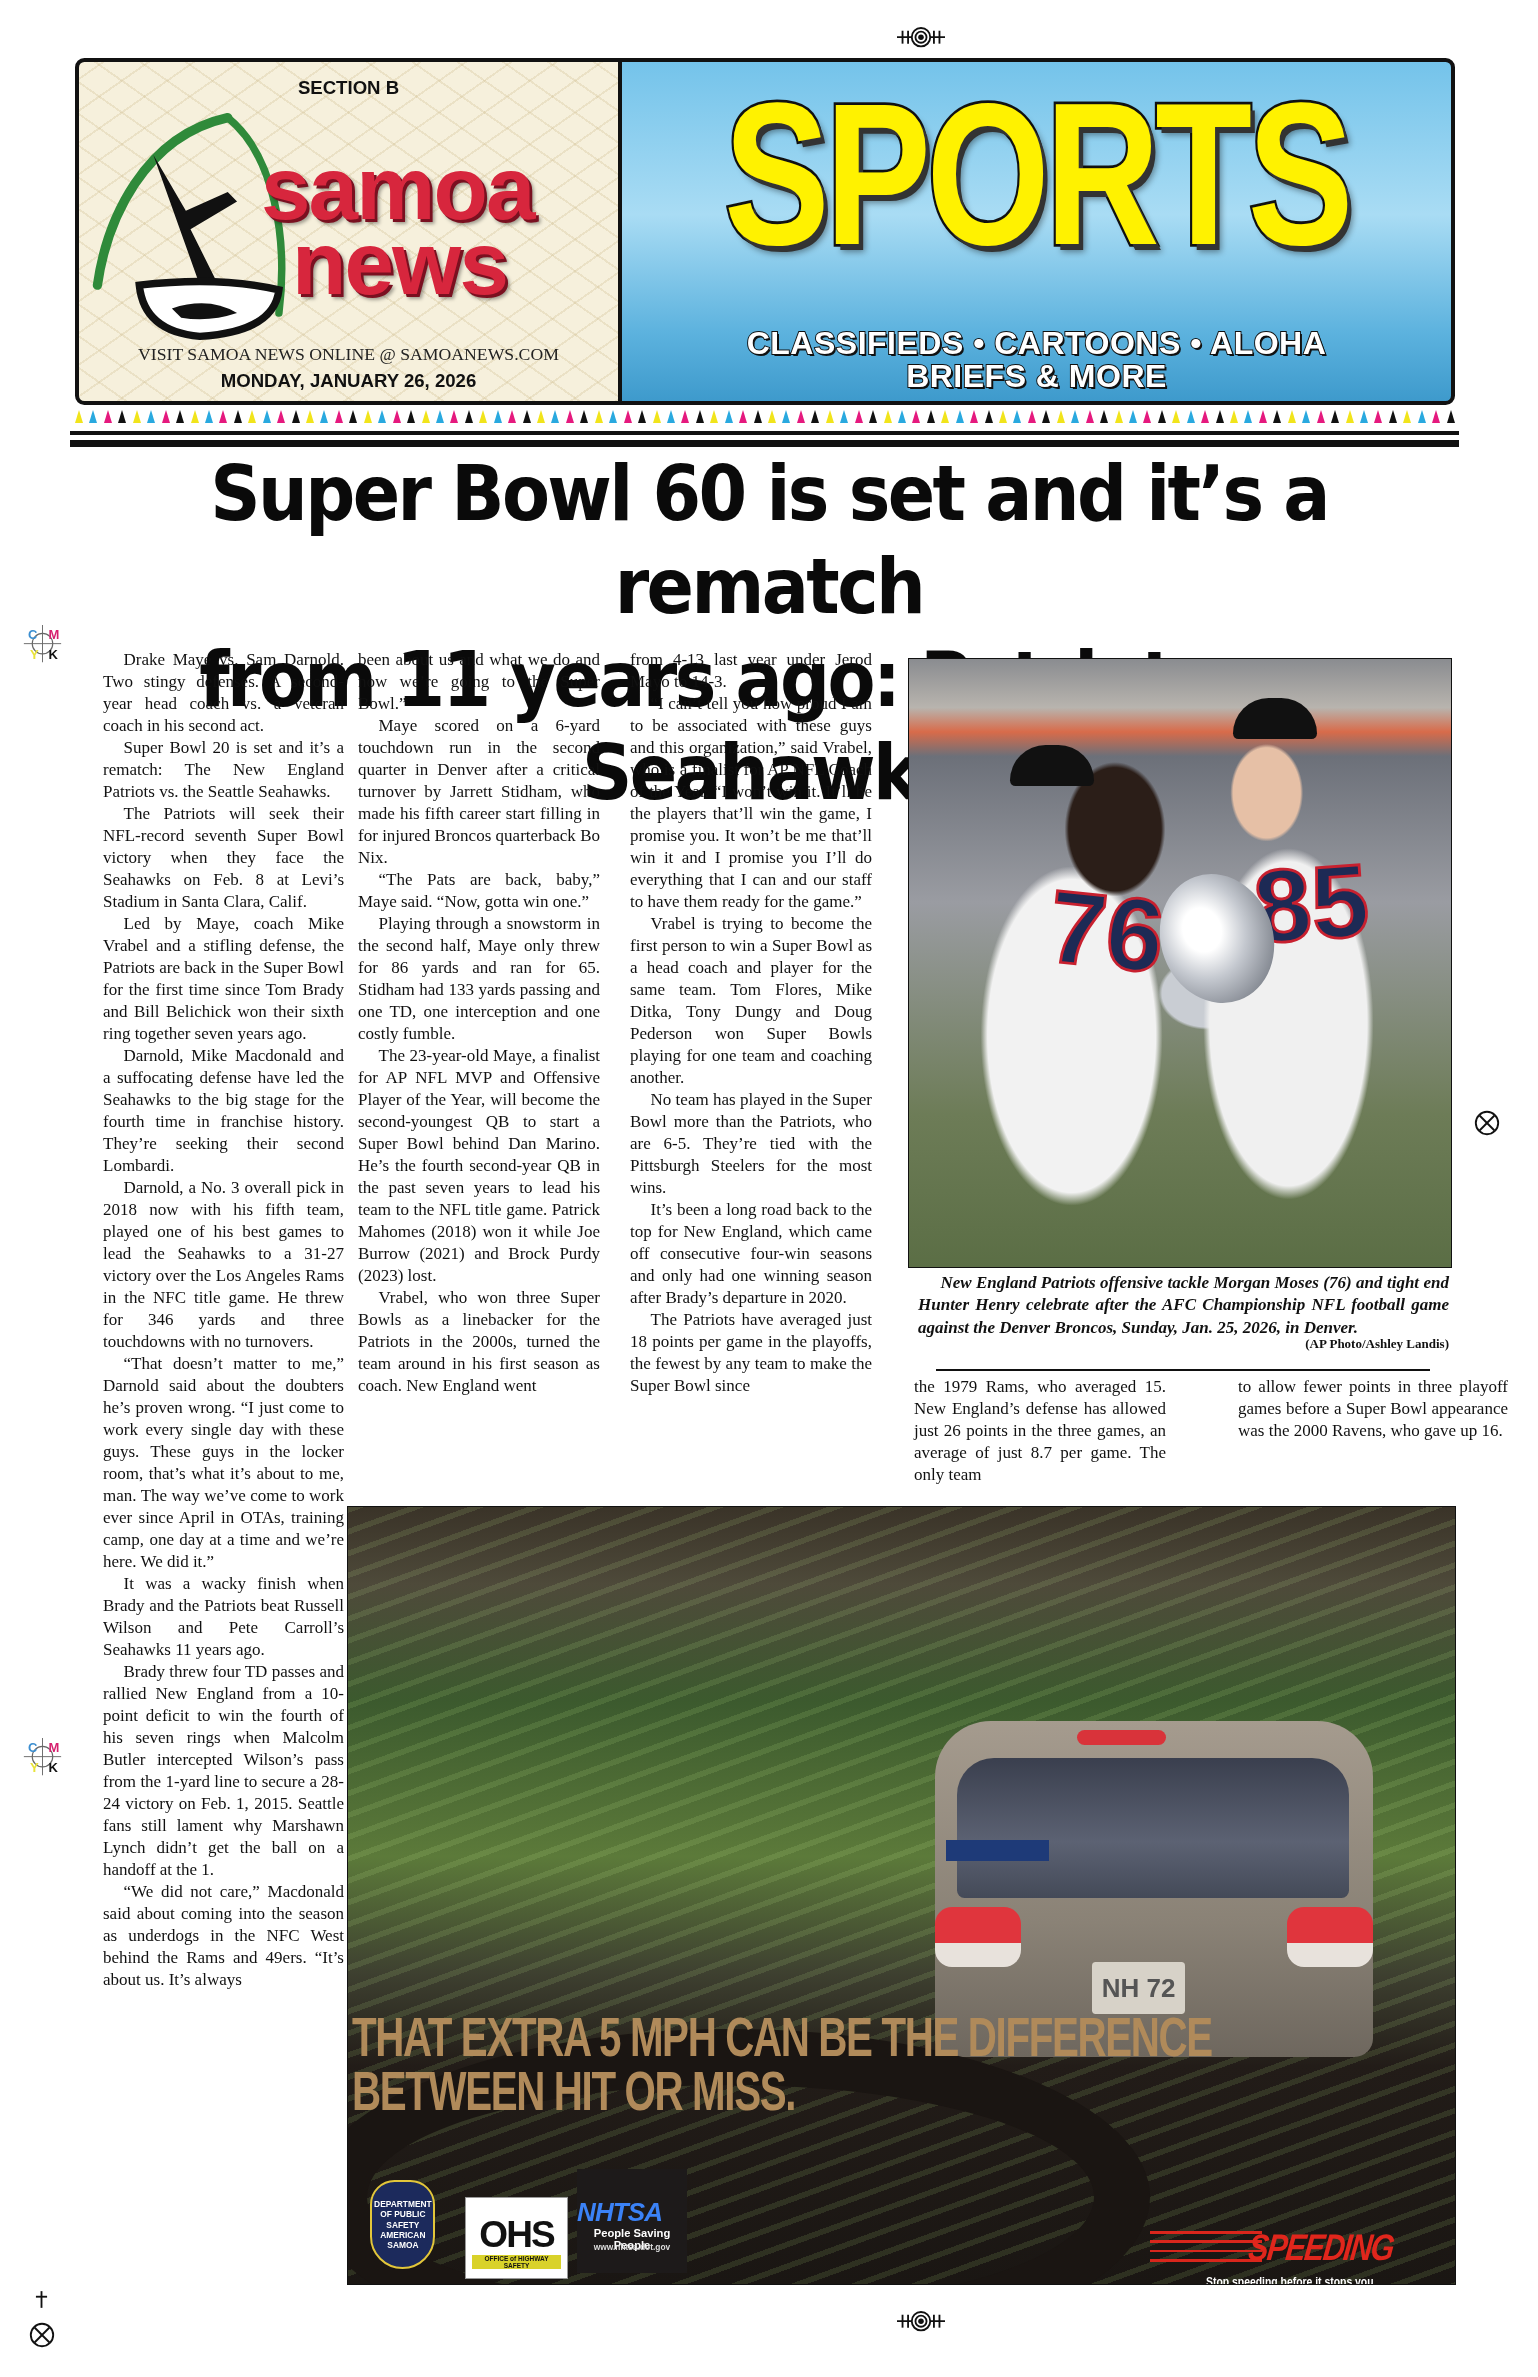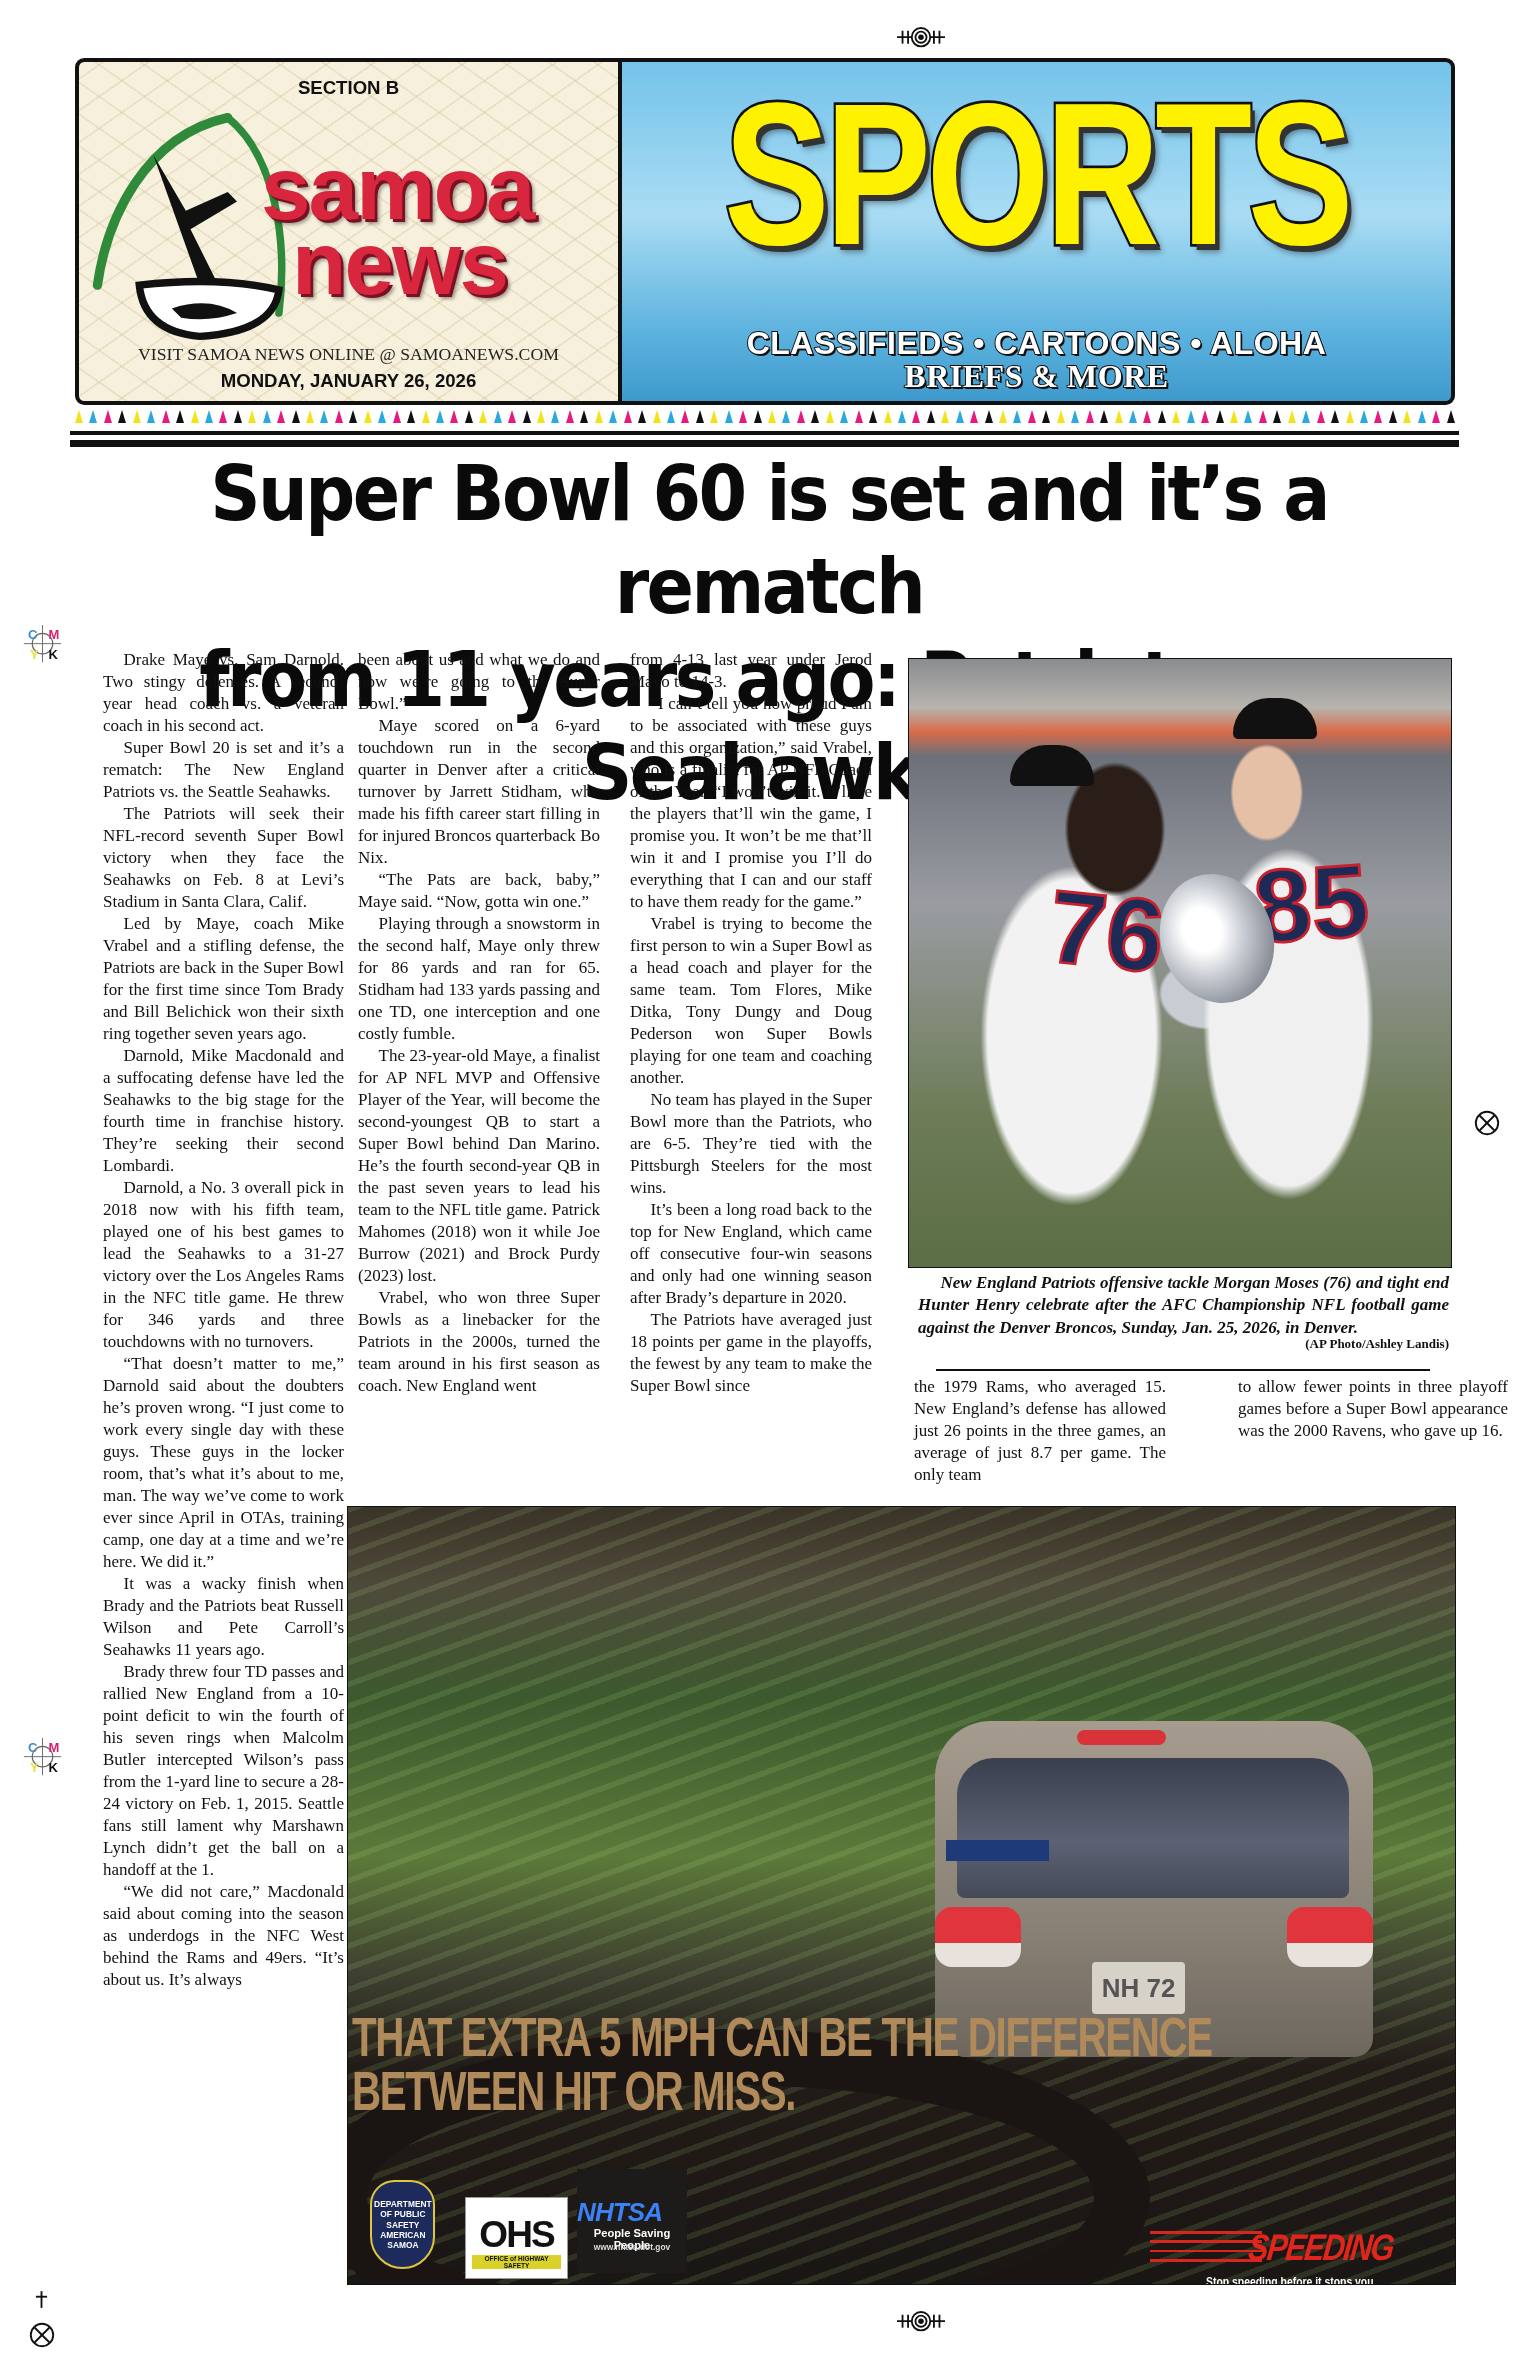--- a/index.html
+++ b/index.html
@@ -30,21 +30,21 @@
   .logo-word.w1 { top: 82px; }
   .logo-word.w2 { top: 157px; left: 213px; }
   .visit-line { position: absolute; left: 0; right: 0; top: 282px; text-align: center; font: 17.7px "Liberation Serif", serif; color: #222; }
   .date-line { position: absolute; left: 0; right: 0; top: 308px; text-align: center; font: bold 18.6px "Liberation Sans", sans-serif; color: #111; }
 
   .sports-panel { flex: 1; position: relative; background: linear-gradient(180deg, #74c3ea 0%, #a9dcf4 45%, #5cb2de 80%, #3e9acc 100%); }
   .sports-title { position: absolute; left: 0; right: 0; top: 0; text-align: center; font: bold 203px "Liberation Sans", sans-serif; color: #fff200; letter-spacing: -5.6px; line-height: 1.1; transform: scaleX(0.78); transform-origin: center top;
     -webkit-text-stroke: 5.6px #111; paint-order: stroke fill; text-shadow: 5.6px 5.6px 0 #333, 7.5px 7.5px 7.5px rgba(0,0,0,0.4); }
   .sports-sub { position: absolute; left: 0; right: 0; text-align: center; font: bold 32px "Liberation Sans", sans-serif; color: #ffffff; -webkit-text-stroke: 1.9px #111; paint-order: stroke fill; letter-spacing: 0.5px; text-shadow: 1.9px 1.9px 0 #111; }
   .sports-sub.l1 { top: 263px; }
-  .sports-sub.l2 { top: 296px; font-family: Liberation Serif, serif; }
+  .sports-sub.l2 { top: 296px; }
 
   .triangles { position: absolute; left: 75px; top: 410px; width: 1380px; height: 15px; display: flex; justify-content: space-between; }
   .tri { width: 0; height: 0; border-left: 4.7px solid transparent; border-right: 4.7px solid transparent; border-bottom: 13px solid #111; }
   .rule-thin { position: absolute; left: 70px; top: 431px; width: 1389px; height: 3.7px; background: #111; }
   .rule-thick { position: absolute; left: 70px; top: 440px; width: 1389px; height: 6.5px; background: #111; }
 
   .headline { position: absolute; left: 65px; top: 447px; width: 1408px; text-align: center; font: bold 76px "DejaVu Sans", sans-serif; letter-spacing: -2.8px; line-height: 93px; color: #0a0a0a; transform: scaleX(0.92); transform-origin: center top; }
 
   
   .col { position: absolute; font: 17px/22px "Liberation Serif", serif; color: #111; text-align: justify; hyphens: manual; }

